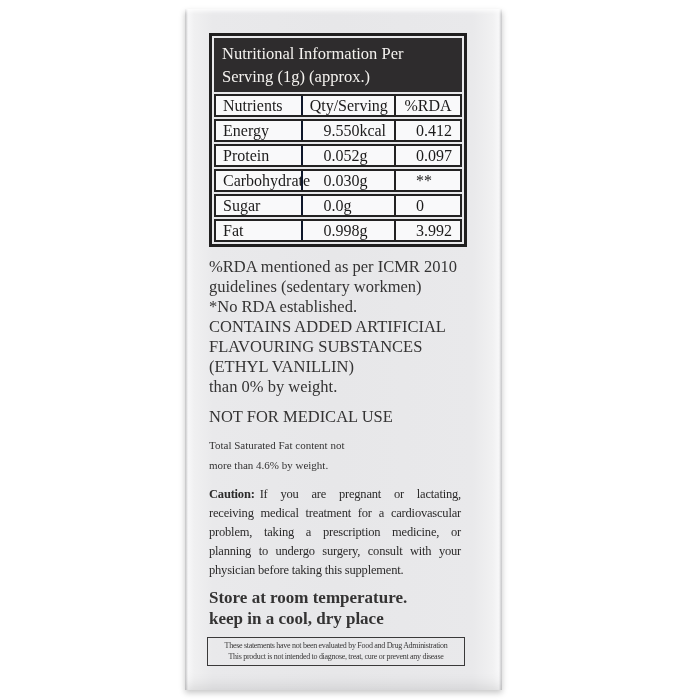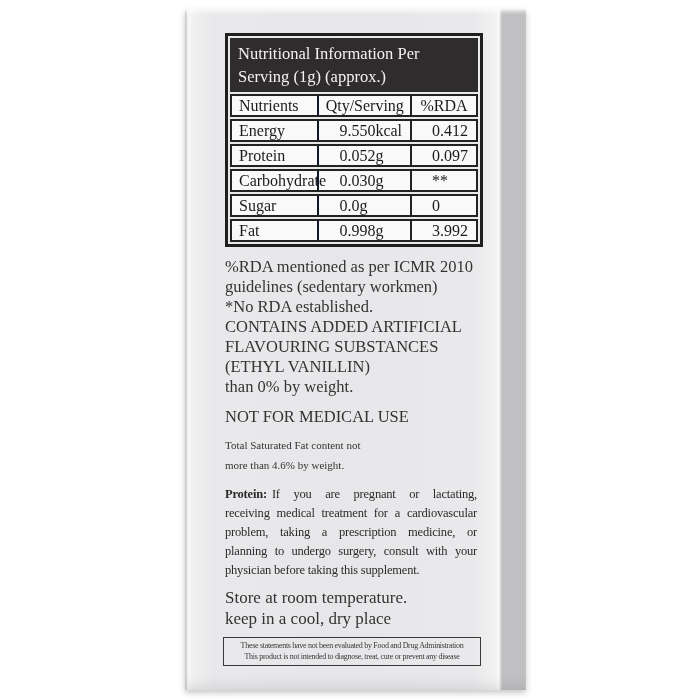--- a/index.html
+++ b/index.html
@@ -8,28 +8,27 @@
     background: #ffffff;
     position: relative;
     overflow: hidden;
     font-family: "Liberation Serif", "DejaVu Serif", serif;
   }
 
   
   .package {
     position: absolute;
     left: 185px; top: 9px;
-    width: 341px; height: 681px;
+    width: 317px; height: 681px;
     background: linear-gradient(to right,
       #bdbdbf 0px, #f8f8f9 3px, #f0f0f1 9px, #e9e9eb 28px,
       #e7e7e9 150px, #e9e9eb 288px, #f1f1f2 308px, #f8f8f9 314px, #c0c0c2 317px);
     box-shadow: 0 3px 6px rgba(0,0,0,.22),
                 inset 0 4px 4px -2px rgba(255,255,255,.95),
                 inset 0 -12px 16px -10px rgba(0,0,0,.12);
-    padding-left: 16px;
   }
 
   
   .ntable {
     width: 258px;
     margin: 24px 0 0 24px;
     border: 3px solid #201f1f;
     padding: 2px;
   }
   .ntable-title {
@@ -91,20 +90,21 @@
   }
   .caution-line { text-align-last: justify; }
   .caution-line.last { text-align-last: left; }
   .caution-label { font-weight: bold; margin-right: 5px; }
   .storage {
     margin: 7px 0 0 24px;
     font-size: 17px;
     line-height: 21px;
     color: #343333;
     white-space: nowrap;
+    font-weight: bold;
   }
   .disclaimer {
     margin: 8px 0 0 22px;
     width: 258px;
     border: 1.5px solid #3a3939;
     padding: 2px 0 3px;
     text-align: center;
     font-size: 8px;
     letter-spacing: -0.3px;
     line-height: 11px;
@@ -173,21 +173,21 @@
 
   <div class="medical">NOT FOR MEDICAL USE</div>
 
   <div class="saturated">
     <div>Total Saturated Fat content not</div>
     <div>more than 4.6% by weight.</div>
   </div>
 
   <div class="caution">
     <div class="caution-line">
-      <span class="caution-label">Protein:</span><span>If you are pregnant or lactating,</span>
+      <span class="caution-label">Caution:</span><span>If you are pregnant or lactating,</span>
     </div>
     <div class="caution-line">receiving medical treatment for a cardiovascular</div>
     <div class="caution-line">problem, taking a prescription medicine, or</div>
     <div class="caution-line">planning to undergo surgery, consult with your</div>
     <div class="caution-line last">physician before taking this supplement.</div>
   </div>
 
   <div class="storage">
     <div>Store at room temperature.</div>
     <div>keep in a cool, dry place</div>

